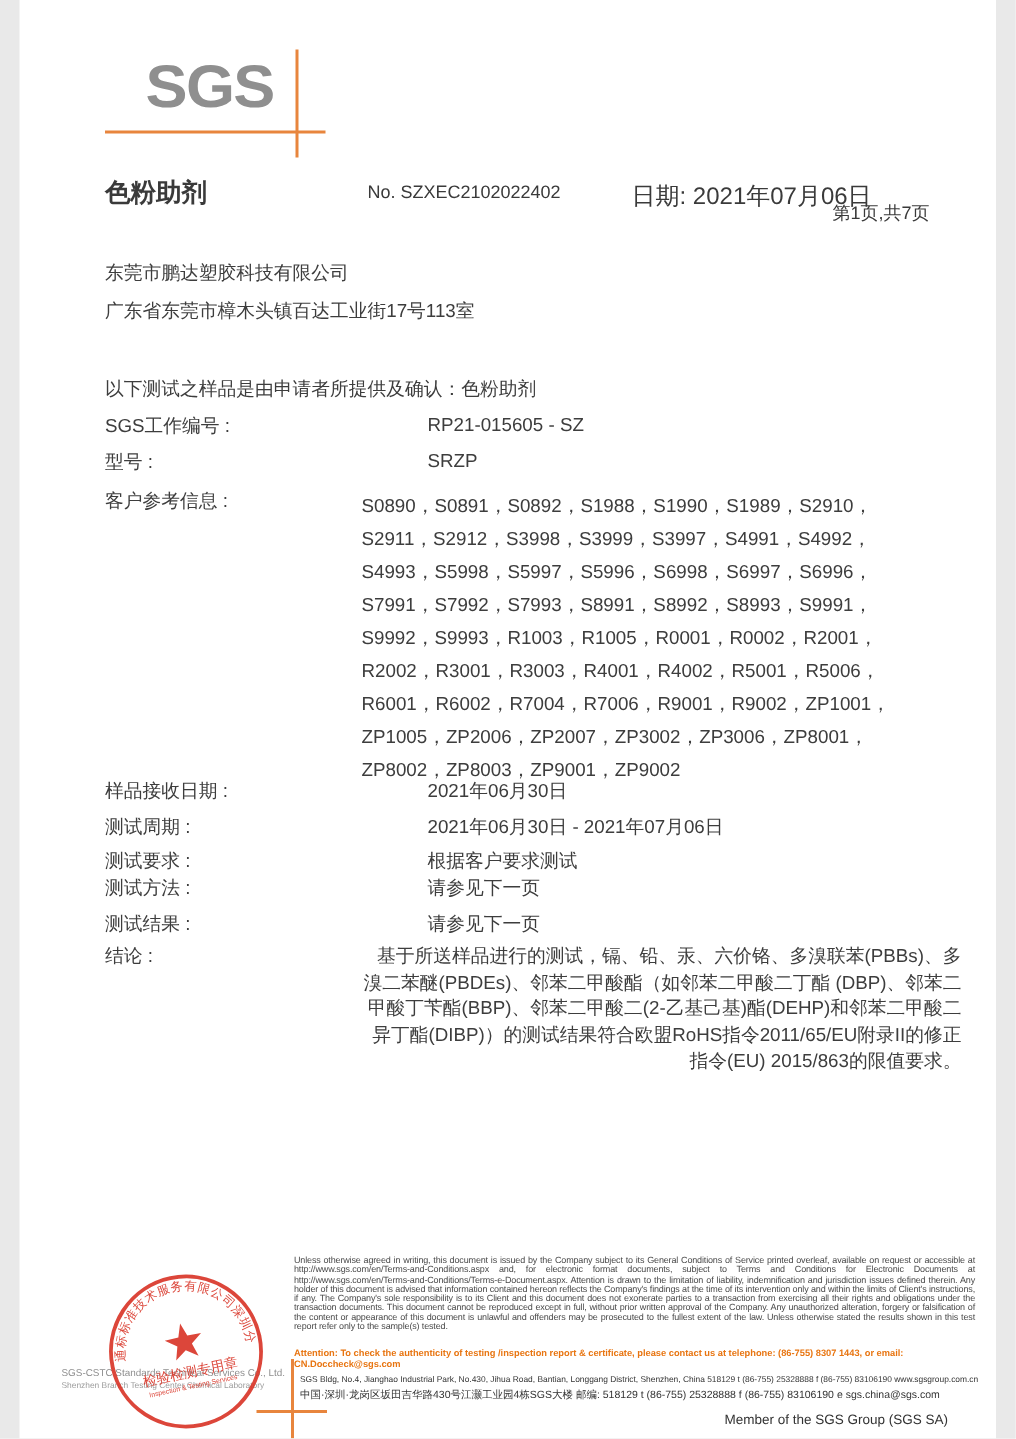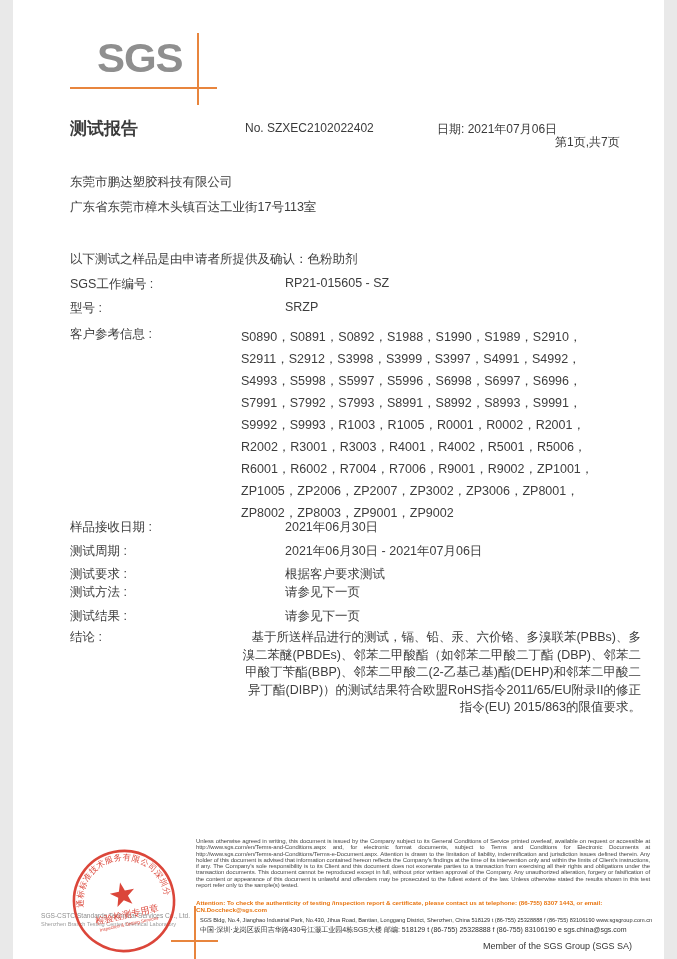--- a/index.html
+++ b/index.html
@@ -13,21 +13,21 @@
   .logo-text {
     position:absolute; left:84px; top:38px; font-size:40px; font-weight:bold;
     color:#8f8f8f; letter-spacing:-1px; line-height:1;
     transform:scaleX(1.05); transform-origin:left;
   }
   .logo-vline { position:absolute; left:184px; top:33px; width:2px; height:72px; background:#e8853d; }
   .logo-hline { position:absolute; left:57px; top:87px; width:147px; height:2px; background:#e8853d; }
   
   .report-title { position:absolute; left:57px; top:117px; font-size:17px; font-weight:bold; color:#3a3a3a; }
   .report-no   { position:absolute; left:232px; top:121px; font-size:12px; color:#3a3a3a; }
-  .report-date { position:absolute; left:424px; top:121px; font-size:12px; color:#3a3a3a; }
+  .report-date { position:absolute; left:408px; top:121px; font-size:16px; color:#3a3a3a; }
   .report-page { position:absolute; left:542px; top:134px; font-size:12px; color:#3a3a3a; }
   
   .applicant { position:absolute; left:57px; top:170px; font-size:12.5px; line-height:25px; font-weight:500; }
   
   .intro { position:absolute; left:57px; top:251px; font-size:12.5px; }
   
   .row { position:absolute; left:0; width:677px; font-size:12.5px; }
   .row .lbl { position:absolute; left:57px; white-space:nowrap; }
   .row .val { position:absolute; left:228px; white-space:nowrap;margin-left:44px; }
   .refs { position:absolute; left:228px; top:326px; font-size:12.5px; line-height:22px; }
@@ -59,21 +59,21 @@
 </style>
 </head>
 <body>
 
 <div class="page">
 
   <div class="logo-text">SGS</div>
   <div class="logo-vline"></div>
   <div class="logo-hline"></div>
 
-  <div class="report-title">测试报告</div>
+  <div class="report-title">色粉助剂</div>
   <div class="report-no">No. SZXEC2102022402</div>
   <div class="report-date">日期: 2021年07月06日</div>
   <div class="report-page">第1页,共7页</div>
 
   <div class="applicant">
     <div>东莞市鹏达塑胶科技有限公司</div>
     <div>广东省东莞市樟木头镇百达工业街17号113室</div>
   </div>
 
   <div class="intro">以下测试之样品是由申请者所提供及确认：色粉助剂</div>

